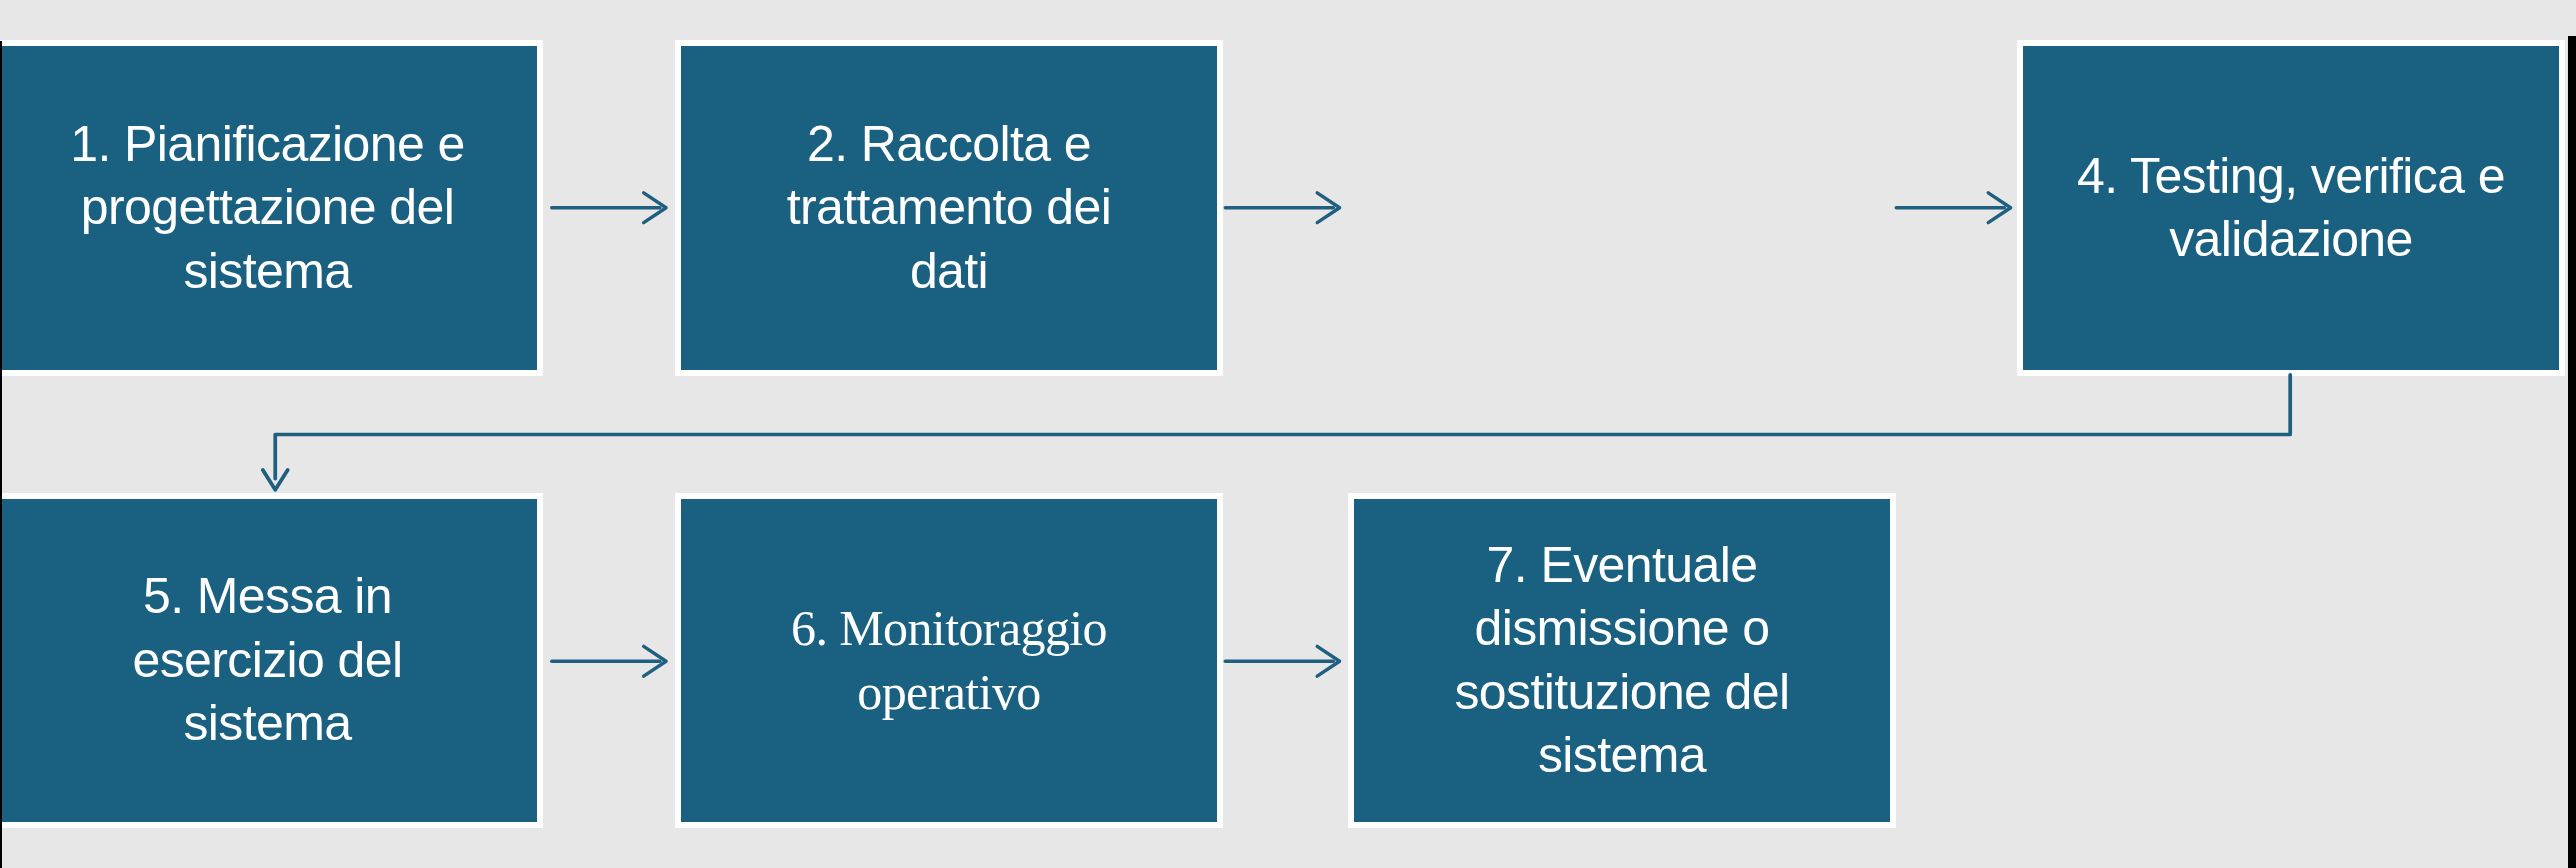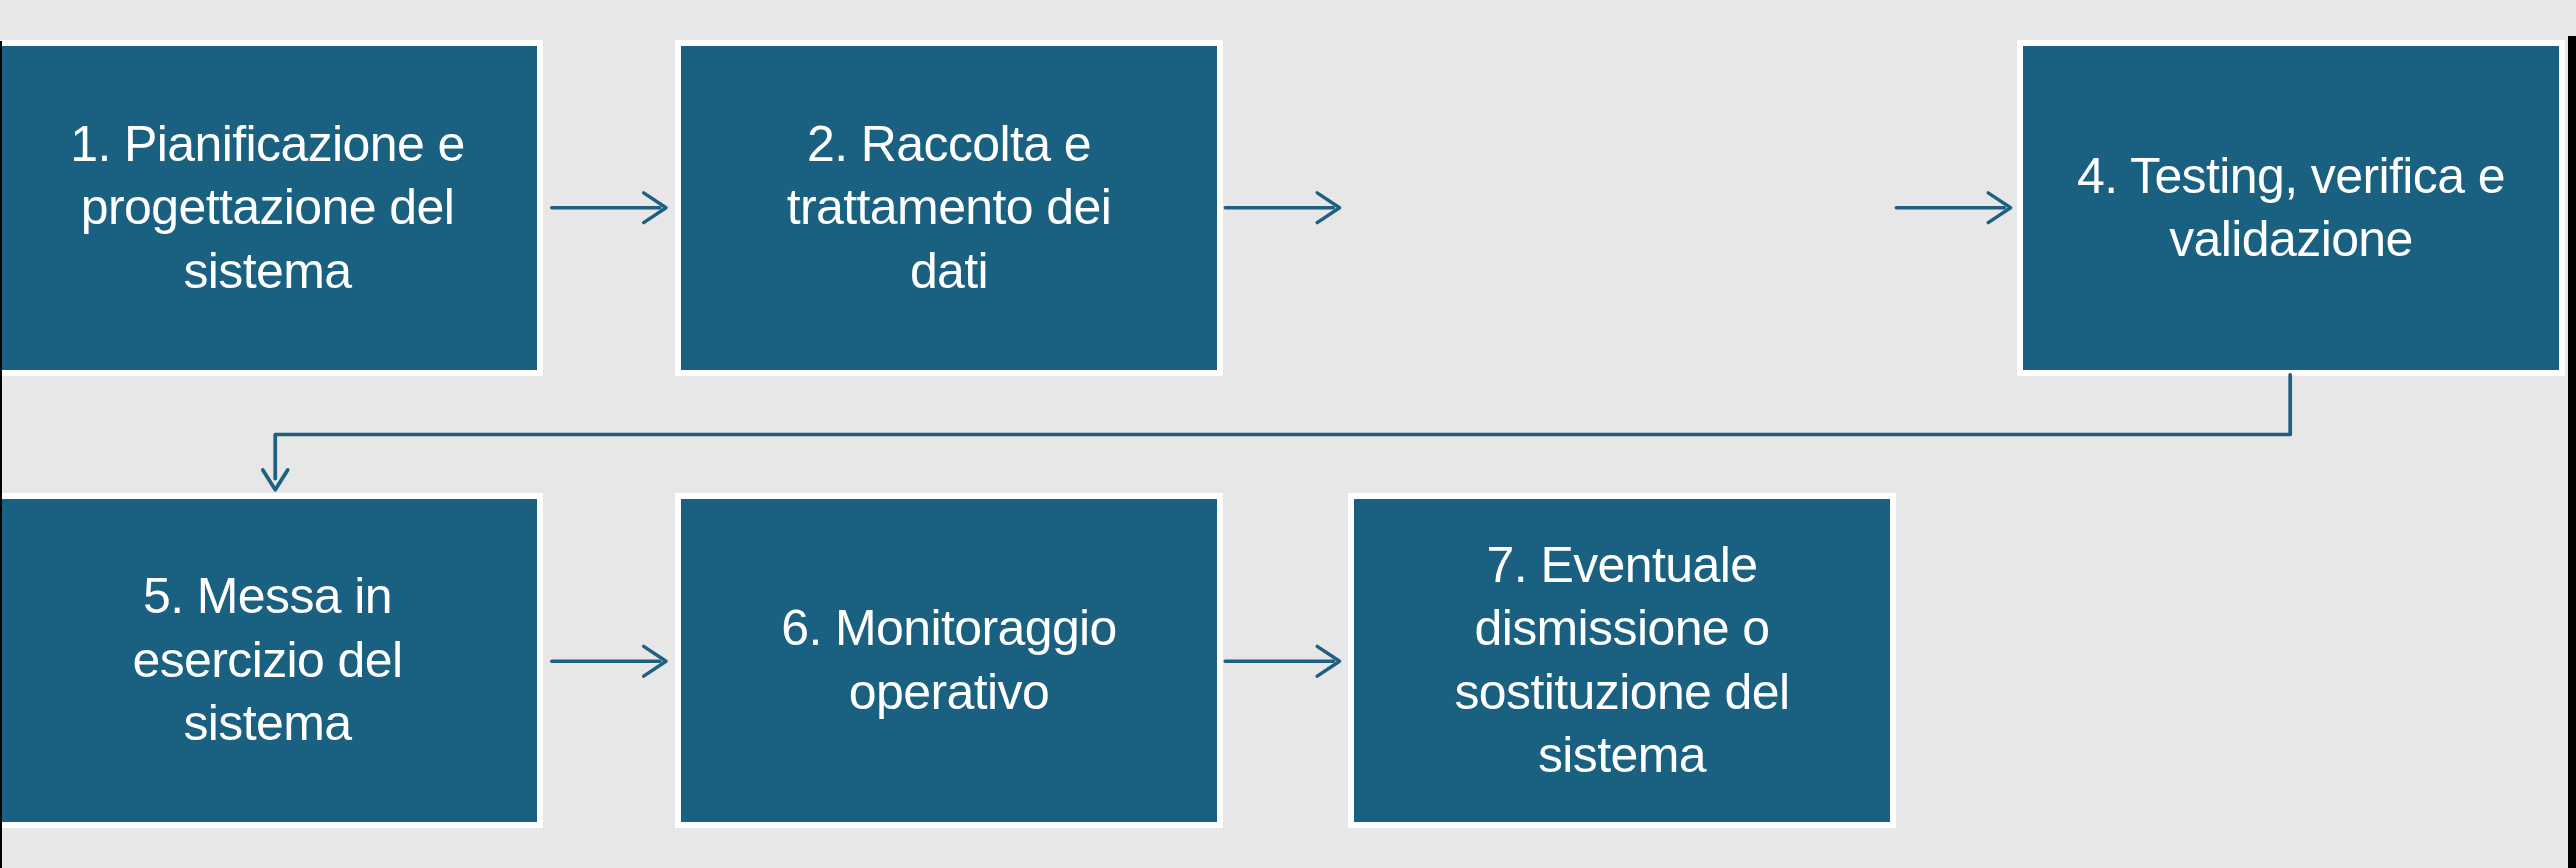--- a/index.html
+++ b/index.html
@@ -41,21 +41,21 @@
     letter-spacing: -0.6px;
     white-space: pre-line;
   }
   
   .node1 { left: -8px;  top: 40px; width: 539px; height: 324px; }
   .node2 { left: 675px; top: 40px; width: 536px; height: 324px; }
   .node3 { left: 1348px; top: 40px; width: 534px; height: 324px; }
   .node4 { left: 2017px; top: 40px; width: 536px; height: 324px; }
   
   .node5 { left: -8px;  top: 493px; width: 539px; height: 323px; }
-  .node6 { left: 675px; top: 493px; width: 536px; height: 323px; }
+  .node6 { left: 675px; top: 493px; width: 536px; height: 323px; font-family: Liberation Serif, serif; }
   .node7 { left: 1348px; top: 493px; width: 536px; height: 323px; text-align: center; }
 
   .connectors {
     position: absolute;
     left: 0; top: 0;
     width: 2576px;
     height: 869px;
     z-index: 20;
     pointer-events: none;
   }

